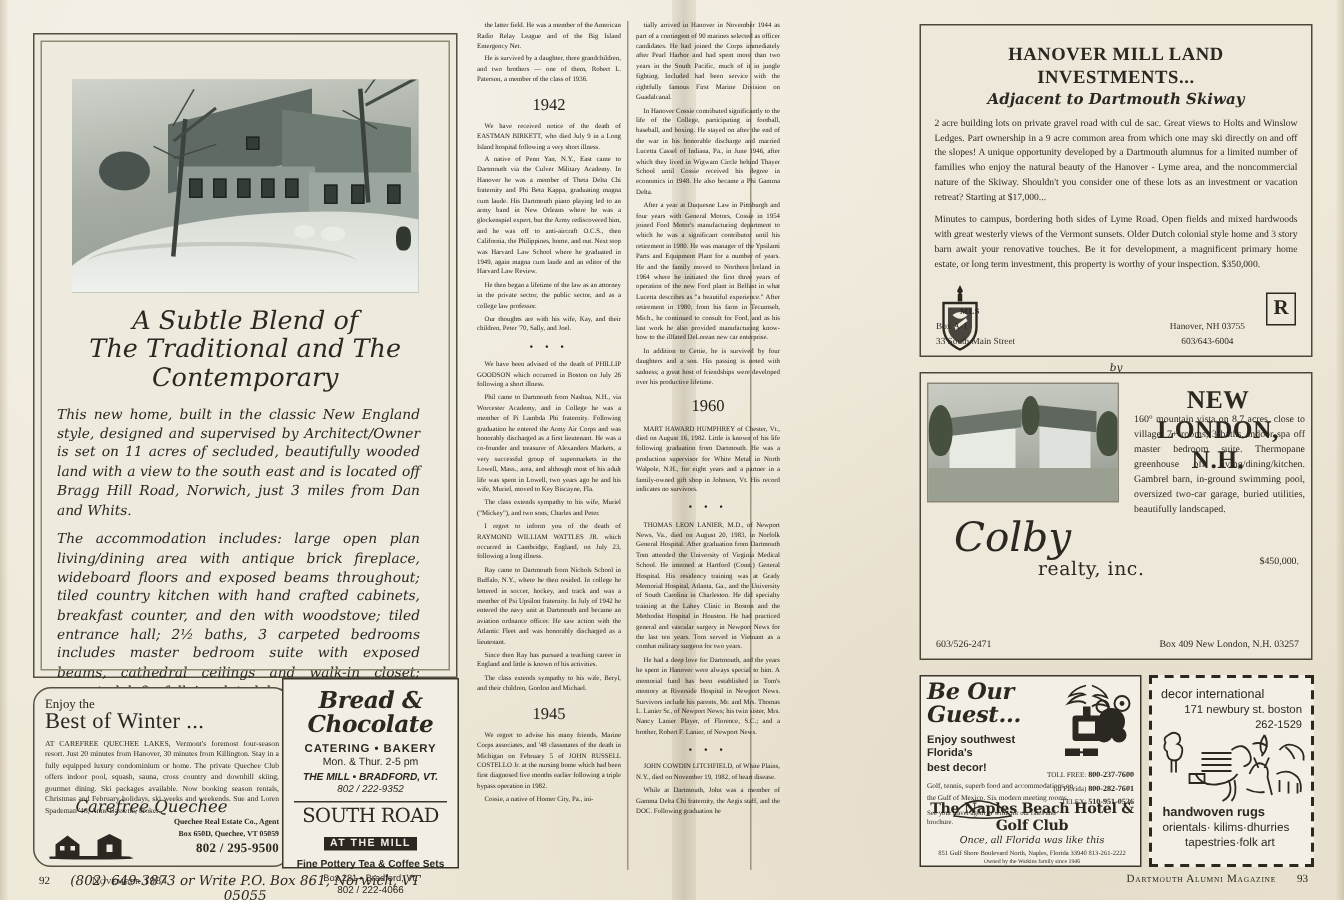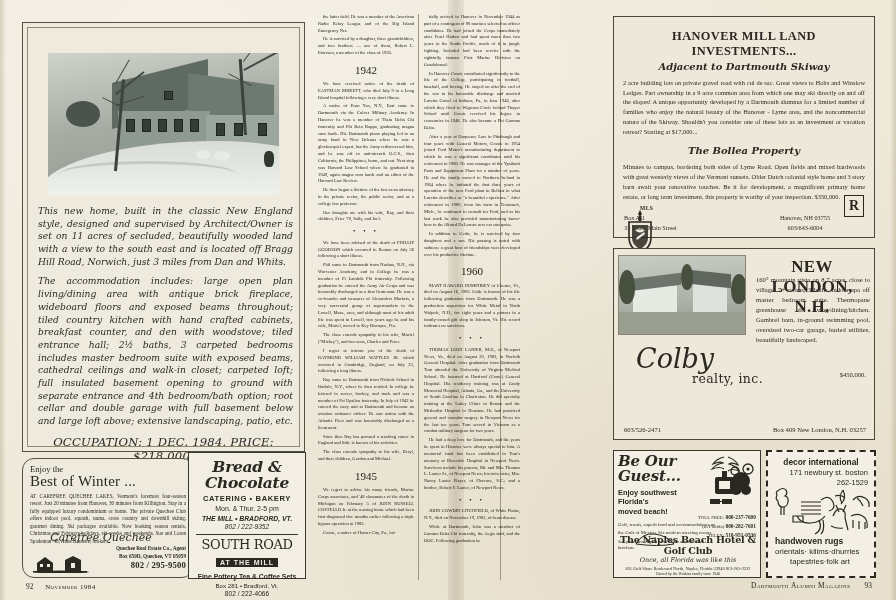--- a/index.html
+++ b/index.html
@@ -91,21 +91,21 @@
     line-height: 1.12;
   }
   .ad-title .l1 { display:block; font-size: 17px; }
   .ad-title .l2 { display:block; font-size: 17px; }
   .ad-body {
     font-family: "DejaVu Serif", serif;
     font-style: italic;
     font-size: 9.2px;
     line-height: 1.38;
     text-align: justify;
-    margin: 9px 2px 0 6px;
+    margin: 9px 15px 0 6px;
   }
   .ad-body p { margin-bottom: 7px; }
   .ad-occ {
     text-align:center; font-family:"DejaVu Serif", serif; font-style: italic;
     font-size: 11.6px; margin-top: 6px; letter-spacing: .2px;
   }
   .ad-name {
     text-align:center; font-family:"DejaVu Serif", serif; font-style: italic;
     font-size: 15px; letter-spacing: 3.4px; margin-top: 4px;
   }
@@ -256,33 +256,33 @@
   .np-own  { position:absolute; left:2px; bottom:1px; width:144px; text-align:center; font-size:3.9px;}
   .np-art  { position:absolute; right:4px; top:4px; width:58px; height:56px;}
   .np-swan { position:absolute; left:20px; bottom:30px; width:42px; height:16px;}
 
   
   .ad-decor {
     position:absolute; left:766px; top:450px; width:110px; height:128px;
     background:#f4efe4; padding:5px 6px;
     border: 2px dashed #2b2822;
   }
-  .dc-name { text-align:center; font-family:"Liberation Sans", sans-serif; font-weight:bold;
+  .dc-name { text-align:left; font-family:"Liberation Sans", sans-serif; font-weight:normal;
              font-size:8.4px;}
   .dc-addr { text-align:right; font-family:"Liberation Sans", sans-serif; font-size:7.6px; margin-top:1px;}
   .dc-tel  { text-align:right; font-family:"Liberation Sans", sans-serif; font-size:7.4px; margin-top:1px;}
   .dc-hand { font-family:"Liberation Sans", sans-serif; font-weight:bold; font-size:8.6px;
              position:absolute; left:7px; bottom:30px;}
   .dc-l2   { font-family:"Liberation Sans", sans-serif; font-size:7.8px; position:absolute; left:7px; bottom:20px;}
   .dc-l3   { font-family:"Liberation Sans", sans-serif; font-size:7.8px; position:absolute; left:22px; bottom:10px;}
   .dc-art  { position:absolute; left:5px; top:34px; width:100px; height:52px;}
 
   
   .foot-l { position:absolute; left:26px; top:582px; font-size:7px; }
-  .foot-l .pg { font-size:7.4px; margin-right:10px;}
+  .foot-l .pg { font-size:7.4px; margin-right:26px;}
   .foot-l .mo { font-variant: small-caps; letter-spacing:.4px;}
   .foot-r { position:absolute; right:24px; top:581px; font-size:7.4px; }
   .foot-r .mag { font-variant: small-caps; letter-spacing:.5px;}
   .foot-r .pg { margin-left:12px;}
 </style>
 </head>
 <body>
 
 <div class="page">
   <div class="spread-edge-l"></div>
@@ -316,20 +316,24 @@
       <div class="branch" style="left:68px; top:52px; width:30px; height:1.4px; transform:rotate(-18deg);"></div>
       <div class="branch" style="left:54px; top:44px; width:22px; height:1.4px; transform:rotate(26deg);"></div>
       <div class="branch" style="left:68px; top:30px; width:28px; height:1.3px; transform:rotate(-60deg);"></div>
       <div class="trunk" style="left:196px; top:6px; width:3px; height:76px; transform:rotate(-4deg);"></div>
       <div class="branch" style="left:196px; top:16px; width:38px; height:1.5px; transform:rotate(-28deg);"></div>
       <div class="branch" style="left:180px; top:20px; width:26px; height:1.4px; transform:rotate(28deg);"></div>
       <div class="branch" style="left:196px; top:8px; width:30px; height:1.3px; transform:rotate(-54deg);"></div>
       <div class="shrub" style="left:216px; bottom:28px; width:10px; height:16px; background:#31382f; border-radius:40%;"></div>
     </div>
 
+    <div class="ad-title">
+      <span class="l1">A Subtle Blend of</span>
+      <span class="l2">The Traditional and The Contemporary</span>
+    </div>
 
     <div class="ad-body">
       <p>This new home, built in the classic New England style, designed and supervised by Architect/Owner is set on 11 acres of secluded, beautifully wooded land with a view to the south east and is located off Bragg Hill Road, Norwich, just 3 miles from Dan and Whits.</p>
       <p>The accommodation includes: large open plan living/dining area with antique brick fireplace, wideboard floors and exposed beams throughout; tiled country kitchen with hand crafted cabinets, breakfast counter, and den with woodstove; tiled entrance hall; 2½ baths, 3 carpeted bedrooms includes master bedroom suite with exposed beams, cathedral ceilings and walk-in closet; carpeted loft; full insulated basement opening to ground with separate entrance and 4th bedroom/bath option; root cellar and double garage with full basement below and large loft above; extensive landscaping, patio, etc.</p>
     </div>
 
     <div class="ad-occ">OCCUPATION: 1 DEC. 1984. PRICE: $218,000.</div>
     <div class="ad-name">RICHARD HAMILTON</div>
     <div class="ad-contact">(802) 649-3873 or Write P.O. Box 861, Norwich, VT 05055</div>
   </div>
@@ -401,21 +405,20 @@
       <p>He had a deep love for Dartmouth, and the years he spent in Hanover were always special to him. A memorial fund has been established in Tom's memory at Riverside Hospital in Newport News. Survivors include his parents, Mr. and Mrs. Thomas L. Lanier Sr., of Newport News; his twin sister, Mrs. Nancy Lanier Player, of Florence, S.C.; and a brother, Robert F. Lanier, of Newport News.</p>
       <div class="dots">• • •</div>
       <p>JOHN COWDIN LITCHFIELD, of White Plains, N.Y., died on November 19, 1982, of heart disease.</p>
       <p>While at Dartmouth, John was a member of Gamma Delta Chi fraternity, the Aegis staff, and the DOC. Following graduation he</p>
     </div>
 
   <div class="ad-hanover">
     <div class="h-title">HANOVER MILL LAND INVESTMENTS...</div>
     <div class="h-sub2">Adjacent to Dartmouth Skiway</div>
     <div class="h-copy">2 acre building lots on private gravel road with cul de sac. Great views to Holts and Winslow Ledges. Part ownership in a 9 acre common area from which one may ski directly on and off the slopes! A unique opportunity developed by a Dartmouth alumnus for a limited number of families who enjoy the natural beauty of the Hanover - Lyme area, and the noncommercial nature of the Skiway. Shouldn't you consider one of these lots as an investment or vacation retreat? Starting at $17,000...</div>
-    <div class="h-sub3">The Bollea Property</div>
     <div class="h-copy">Minutes to campus, bordering both sides of Lyme Road. Open fields and mixed hardwoods with great westerly views of the Vermont sunsets. Older Dutch colonial style home and 3 story barn await your renovative touches. Be it for development, a magnificent primary home estate, or long term investment, this property is worthy of your inspection. $350,000.</div>
 
     <svg class="crest" viewBox="0 0 34 46">
       <path d="M17 2 L19 6 L17 9 L15 6 Z" fill="#2b2822"></path>
       <rect x="15.5" y="8" width="3" height="5" fill="#2b2822"></rect>
       <path d="M6 14 H28 L28 30 Q28 40 17 45 Q6 40 6 30 Z" fill="none" stroke="#2b2822" stroke-width="1.6"></path>
       <path d="M9 17 H25 L25 30 Q25 37 17 41 Q9 37 9 30 Z" fill="#2b2822" opacity=".85"></path>
       <path d="M12 22 q5 -4 10 0 q-5 5 -10 0 Z" fill="#efeade"></path>
       <path d="M13 30 l8 -6 l1 2 l-8 6 Z" fill="#efeade"></path>
     </svg>
@@ -456,21 +459,21 @@
     <div class="colby-tel">603/526-2471</div>
     <div class="colby-addr">Box 409  New London, N.H. 03257</div>
   </div>
 
   <div class="ad-naples">
     <div class="np-be">Be Our</div>
     <div class="np-be">Guest...</div>
     <div class="np-en">
       <div>Enjoy southwest</div>
       <div>Florida's</div>
-      <div>moved beach!</div>
+      <div>best decor!</div>
     </div>
     <div class="np-copy">Golf, tennis, superb food and accommodations on the Gulf of Mexico. Six modern meeting rooms.</div>
     <div class="np-copy2">See your travel agent or write for our rates and brochure.</div>
     <div class="np-tolls">
       <div><span>TOLL FREE:</span>
         <b>800-237-7600</b></div>
       <div><span>(in Florida)</span>
         <b>800-282-7601</b></div>
       <div><span>TELEX:</span>
         <b>510-951-0536</b></div>

